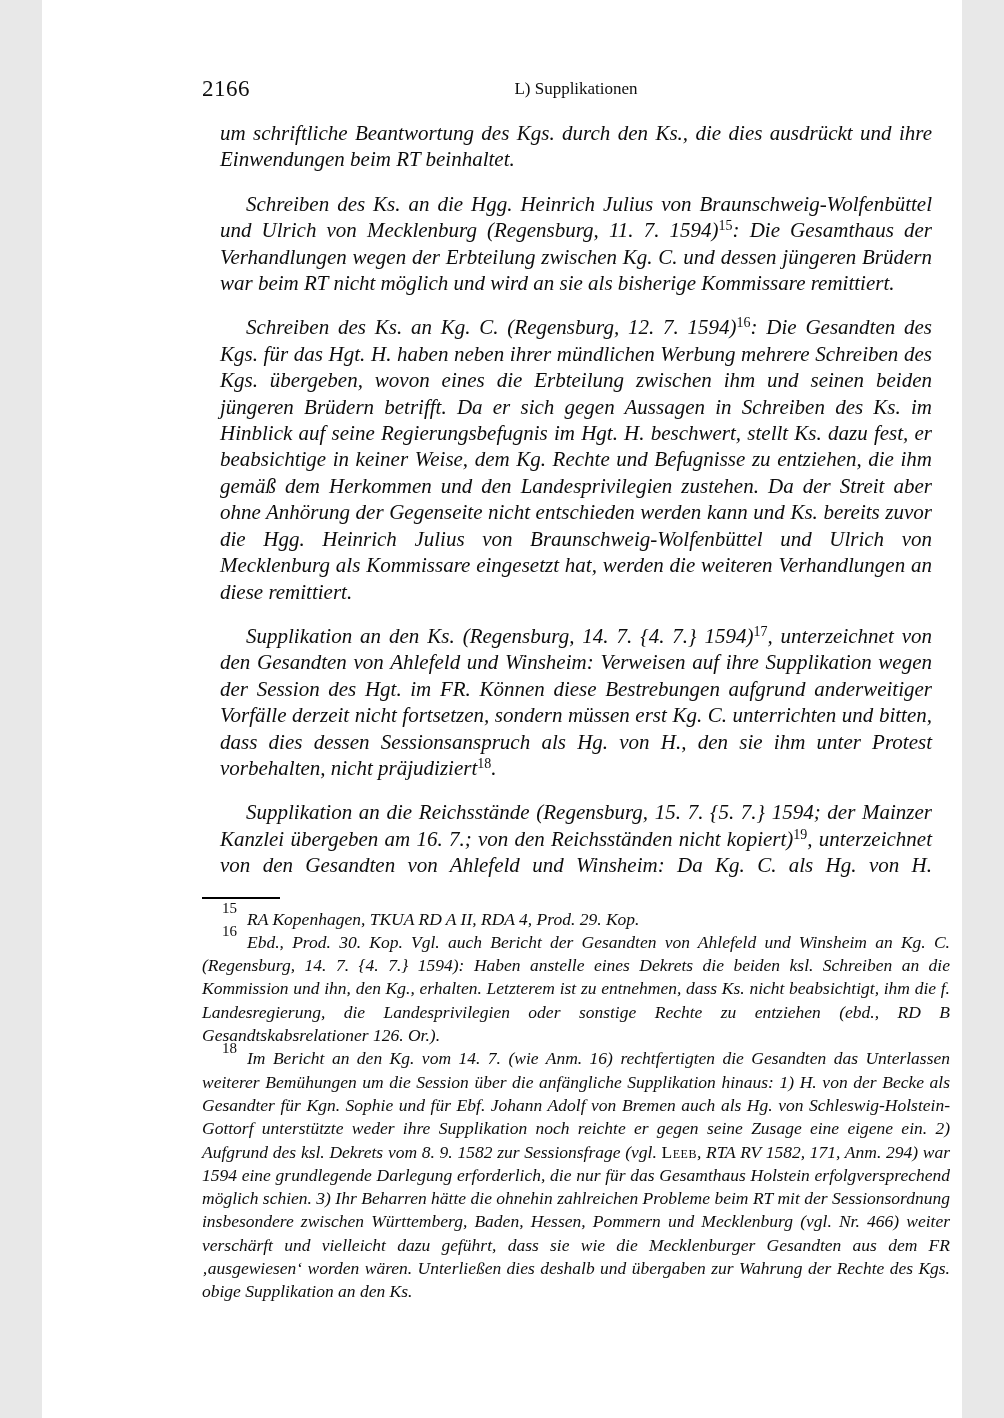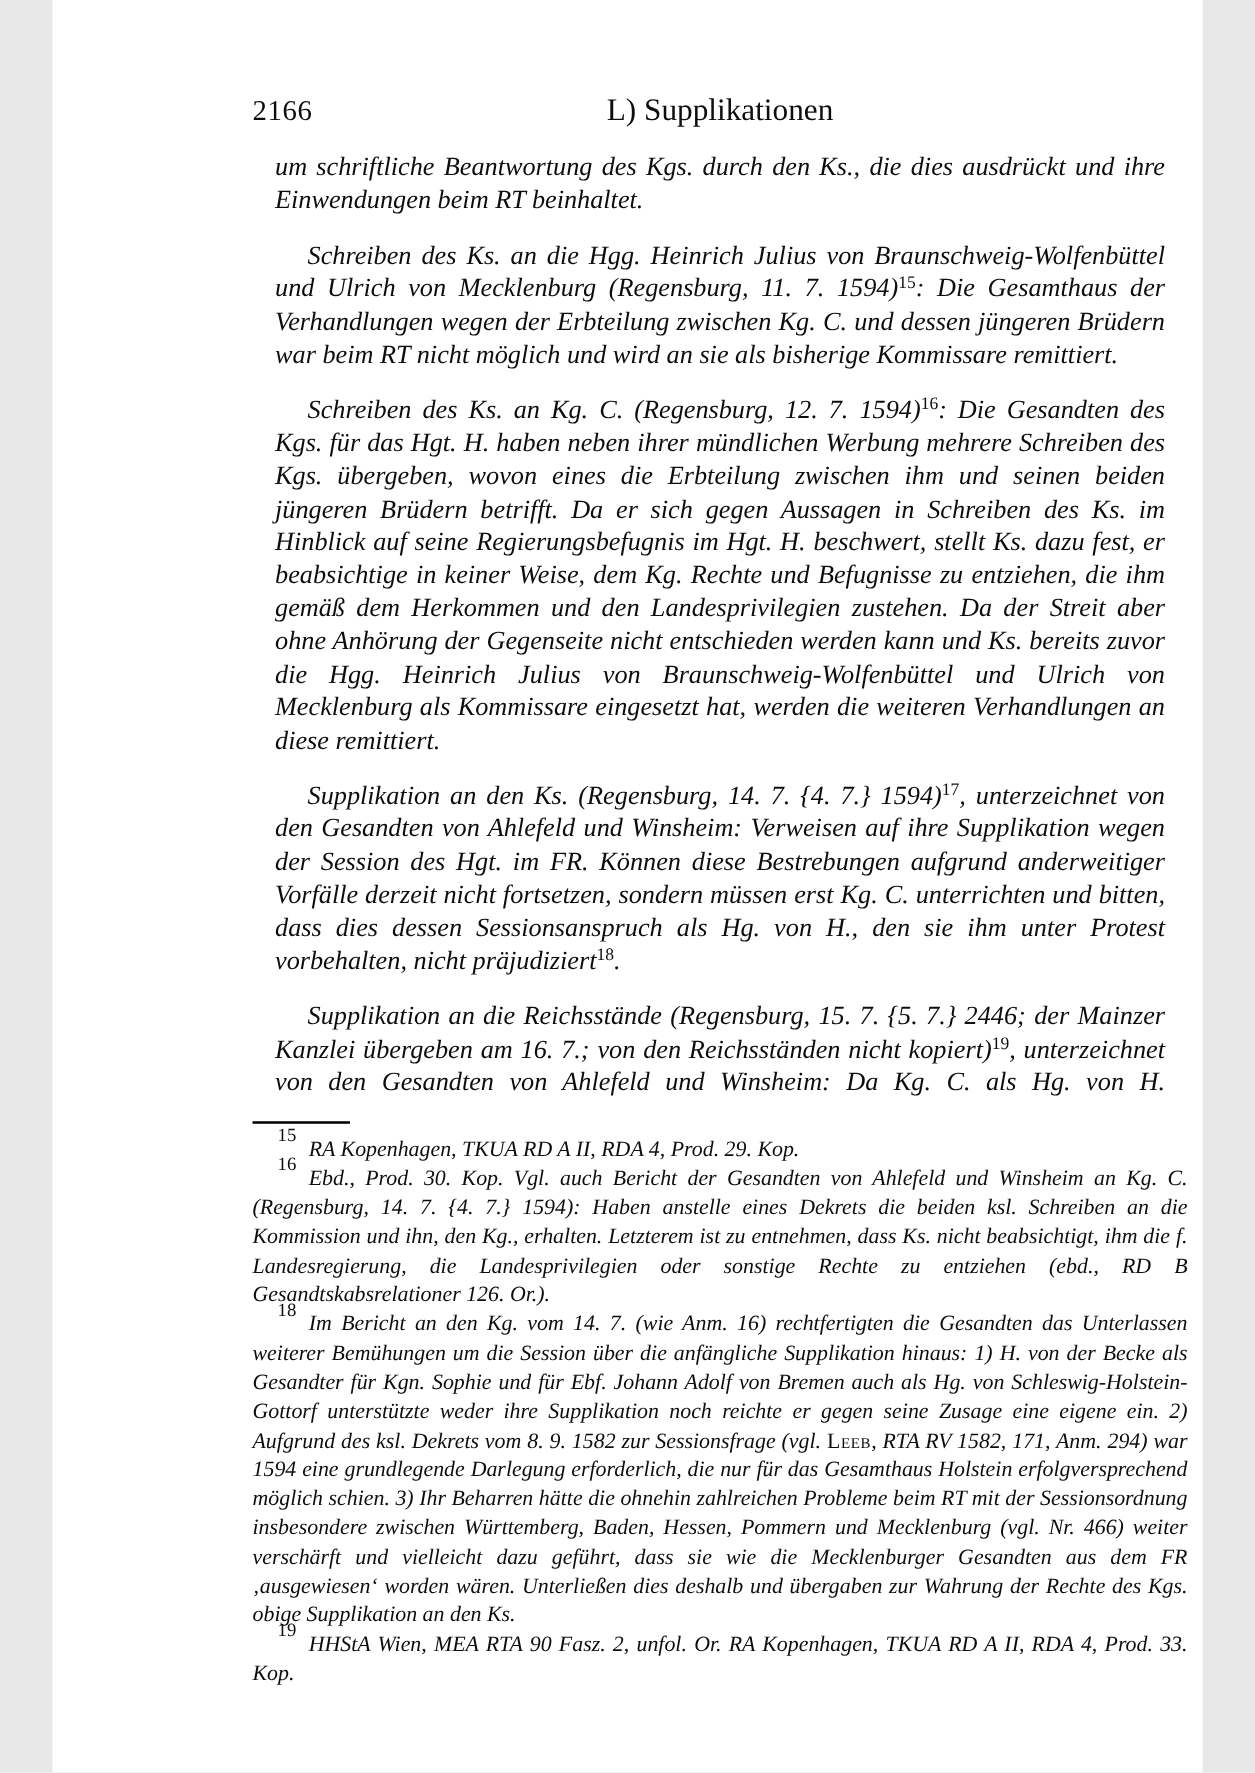--- a/index.html
+++ b/index.html
@@ -22,21 +22,21 @@
   }
   
   .header {
     position: relative;
     font-style: normal;
     font-size: 23px;
     line-height: 26px;
     margin-bottom: 17px;
   }
   .pagenum { position: absolute; left: 0; top: 0; letter-spacing: 0.5px; }
-  .running-head { display: block; text-align: center; font-size: 25px; }
+  .running-head { display: block; text-align: center; font-size: 17px; }
   
   .bodytext {
     font-style: italic;
     font-size: 21px;
     line-height: 26.4px;
     text-align: justify;
     hyphens: none;
   }
   .bodytext p { margin: 18px; }
   .bodytext p.indent { text-indent: 26px; }
@@ -87,26 +87,25 @@
     <div class="header">
       <span class="pagenum">2166</span>
       <span class="running-head">L) Supplikationen</span>
     </div>
 
     <div class="bodytext">
       <p><span>um schriftliche Beantwortung des Kgs. durch den Ks., die dies ausdrückt und ihre Einwendungen beim RT beinhaltet.</span></p>
       <p class="indent"><span>Schreiben des Ks. an die Hgg. Heinrich Julius von Braunschweig-Wolfenbüttel und Ulrich von Mecklenburg (Regensburg, 11. 7. 1594)</span><sup class="marker">15</sup><span>: Die Gesamthaus der Verhandlungen wegen der Erbteilung zwischen Kg. C. und dessen jüngeren Brüdern war beim RT nicht möglich und wird an sie als bisherige Kommissare remittiert.</span></p>
       <p class="indent"><span>Schreiben des Ks. an Kg. C. (Regensburg, 12. 7. 1594)</span><sup class="marker">16</sup><span>: Die Gesandten des Kgs. für das Hgt. H. haben neben ihrer mündlichen Werbung mehrere Schreiben des Kgs. übergeben, wovon eines die Erbteilung zwischen ihm und seinen beiden jüngeren Brüdern betrifft. Da er sich gegen Aussagen in Schreiben des Ks. im Hinblick auf seine Regierungsbefugnis im Hgt. H. beschwert, stellt Ks. dazu fest, er beabsichtige in keiner Weise, dem Kg. Rechte und Befugnisse zu entziehen, die ihm gemäß dem Herkommen und den Landesprivilegien zustehen. Da der Streit aber ohne Anhörung der Gegenseite nicht entschieden werden kann und Ks. bereits zuvor die Hgg. Heinrich Julius von Braunschweig-Wolfenbüttel und Ulrich von Mecklenburg als Kommissare eingesetzt hat, werden die weiteren Verhandlungen an diese remittiert.</span></p>
       <p class="indent"><span>Supplikation an den Ks. (Regensburg, 14. 7. {4. 7.} 1594)</span><sup class="marker">17</sup><span>, unterzeichnet von den Gesandten von Ahlefeld und Winsheim: Verweisen auf ihre Supplikation wegen der Session des Hgt. im FR. Können diese Bestrebungen aufgrund anderweitiger Vorfälle derzeit nicht fortsetzen, sondern müssen erst Kg. C. unterrichten und bitten, dass dies dessen Sessionsanspruch als Hg. von H., den sie ihm unter Protest vorbehalten, nicht präjudiziert</span><sup class="marker">18</sup><span>.</span></p>
-      <p class="indent justify-last"><span>Supplikation an die Reichsstände (Regensburg, 15. 7. {5. 7.} 2446; der Mainzer Kanzlei übergeben am 16. 7.; von den Reichsständen nicht kopiert)</span><sup class="marker">19</sup><span>, unterzeichnet von den Gesandten von Ahlefeld und Winsheim: Da Kg. C. als Hg. von H.</span></p>
+      <p class="indent justify-last"><span>Supplikation an die Reichsstände (Regensburg, 15. 7. {5. 7.} 1594; der Mainzer Kanzlei übergeben am 16. 7.; von den Reichsständen nicht kopiert)</span><sup class="marker">19</sup><span>, unterzeichnet von den Gesandten von Ahlefeld und Winsheim: Da Kg. C. als Hg. von H.</span></p>
     </div>
 
     <hr class="fn-sep">
 
     <div class="footnotes">
       <p><sup class="fn-num">15</sup><span><span>RA Kopenhagen, TKUA RD A II, RDA 4, Prod. 29. Kop.</span></span></p>
       <p><sup class="fn-num">16</sup><span><span>Ebd., Prod. 30. Kop. Vgl. auch Bericht der Gesandten von Ahlefeld und Winsheim an Kg. C. (Regensburg, 14. 7. {4. 7.} 1594): Haben anstelle eines Dekrets die beiden ksl. Schreiben an die Kommission und ihn, den Kg., erhalten. Letzterem ist zu entnehmen, dass Ks. nicht beabsichtigt, ihm die f. Landesregierung, die Landesprivilegien oder sonstige Rechte zu entziehen (ebd., RD B Gesandtskabsrelationer 126. Or.).</span></span></p>
       <p><sup class="fn-num">18</sup><span><span>Im Bericht an den Kg. vom 14. 7. (wie Anm. 16) rechtfertigten die Gesandten das Unterlassen weiterer Bemühungen um die Session über die anfängliche Supplikation hinaus: 1) H. von der Becke als Gesandter für Kgn. Sophie und für Ebf. Johann Adolf von Bremen auch als Hg. von Schleswig-Holstein-Gottorf unterstützte weder ihre Supplikation noch reichte er gegen seine Zusage eine eigene ein. 2) Aufgrund des ksl. Dekrets vom 8. 9. 1582 zur Sessionsfrage (vgl. </span><span class="smallcaps">Leeb</span><span>, RTA RV 1582, 171, Anm. 294) war 1594 eine grundlegende Darlegung erforderlich, die nur für das Gesamthaus Holstein erfolgversprechend möglich schien. 3) Ihr Beharren hätte die ohnehin zahlreichen Probleme beim RT mit der Sessionsordnung insbesondere zwischen Württemberg, Baden, Hessen, Pommern und Mecklenburg (vgl. Nr. 466) weiter verschärft und vielleicht dazu geführt, dass sie wie die Mecklenburger Gesandten aus dem FR ‚ausgewiesen‘ worden wären. Unterließen dies deshalb und übergaben zur Wahrung der Rechte des Kgs. obige Supplikation an den Ks.</span></span></p>
-      <p><sup class="fn-num">19</sup><span><span>HHStA Wien, MEA RTA 90 Fasz. 2, unfol. Or. RA Kopenhagen, TKUA RD A II, RDA 4, Prod. 33. Kop.</span></span></p>
     </div>
 
   </div>
 </div>
 
 </body></html>

